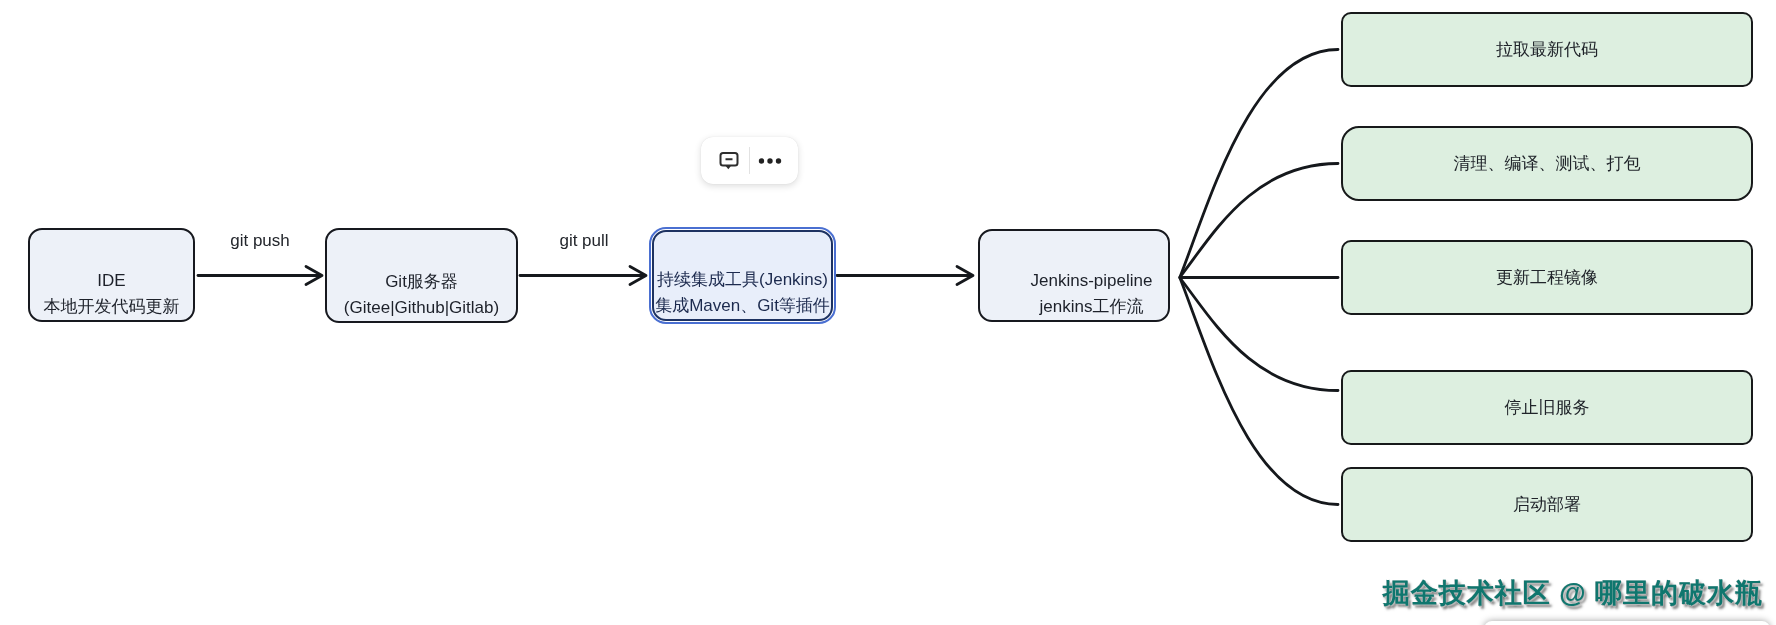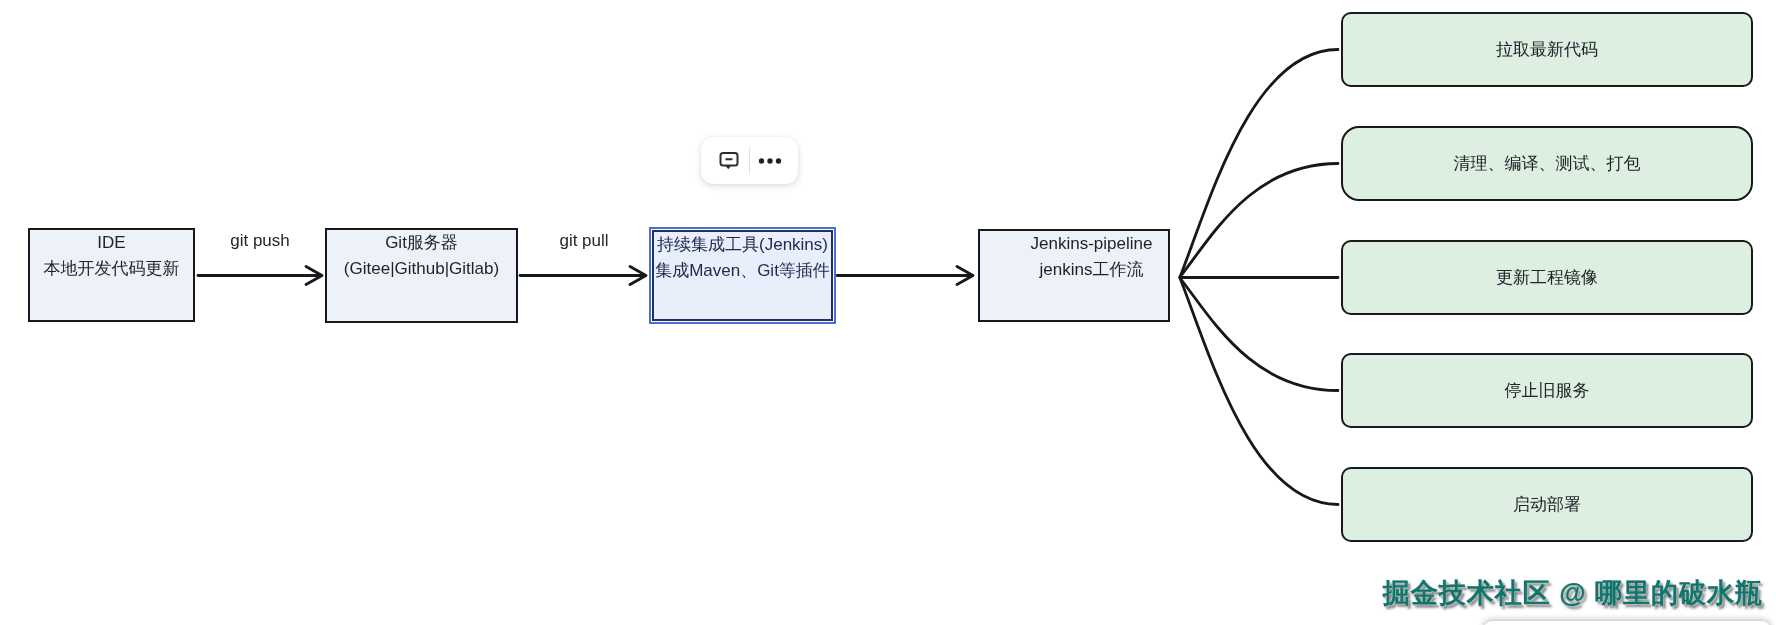--- a/index.html
+++ b/index.html
@@ -13,25 +13,25 @@
   * { box-sizing: border-box; }
 
   .connectors {
     position: absolute; left: 0; top: 0;
     pointer-events: none;
   }
 
   .node {
     position: absolute;
     display: flex; flex-direction: column;
-    align-items: center; justify-content: flex-start;
+    align-items: center; justify-content: flex-end;
     text-align: center;
     background: #edf1f8;
     border: 2.5px solid #17191f;
-    border-radius: 0;
+    border-radius: 14px;
     color: #1d212a;
     font-size: 17px;
     line-height: 26px;
   }
   .node.selected {
     background: #e8eefa;
     border-color: #1d3261;
     color: #1c2a4e;
     outline: 2px solid #4a6fd1;
     outline-offset: 1px;
@@ -155,21 +155,21 @@
 
 <div class="step" style="top:12px;">
   <span>拉取最新代码</span>
 </div>
 <div class="step" style="top:126px;border-radius:18px;">
   <span>清理、编译、测试、打包</span>
 </div>
 <div class="step" style="top:240px;justify-content:center;">
   <span>更新工程镜像</span>
 </div>
-<div class="step" style="top:353px;">
+<div class="step" style="top:370px;">
   <span>停止旧服务</span>
 </div>
 <div class="step" style="top:467px;">
   <span>启动部署</span>
 </div>
 
 <div class="floating-toolbar">
   <div class="tb-btn">
     <svg width="24" height="24" viewBox="0 0 24 24">
       <rect x="3.5" y="4" width="17" height="12.5" rx="2.5" fill="none" stroke="#2e2e2e" stroke-width="2"></rect>

